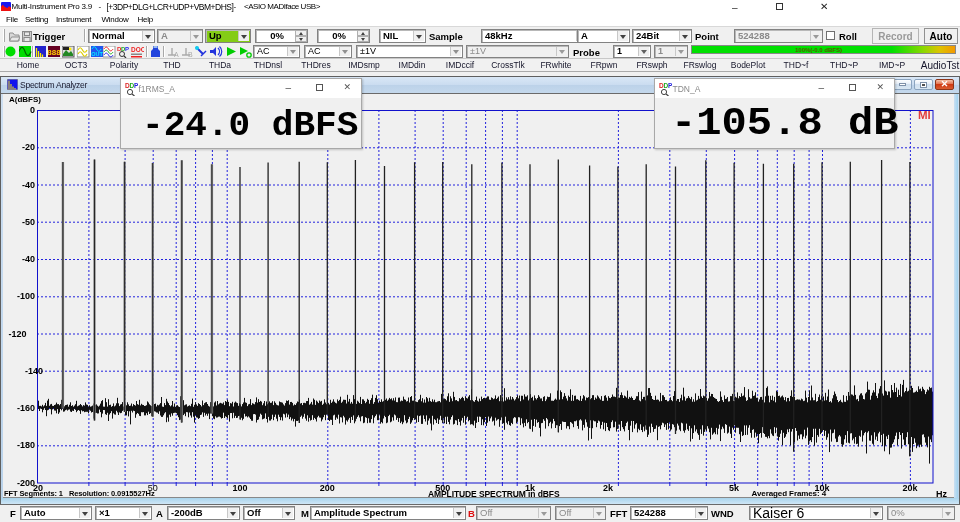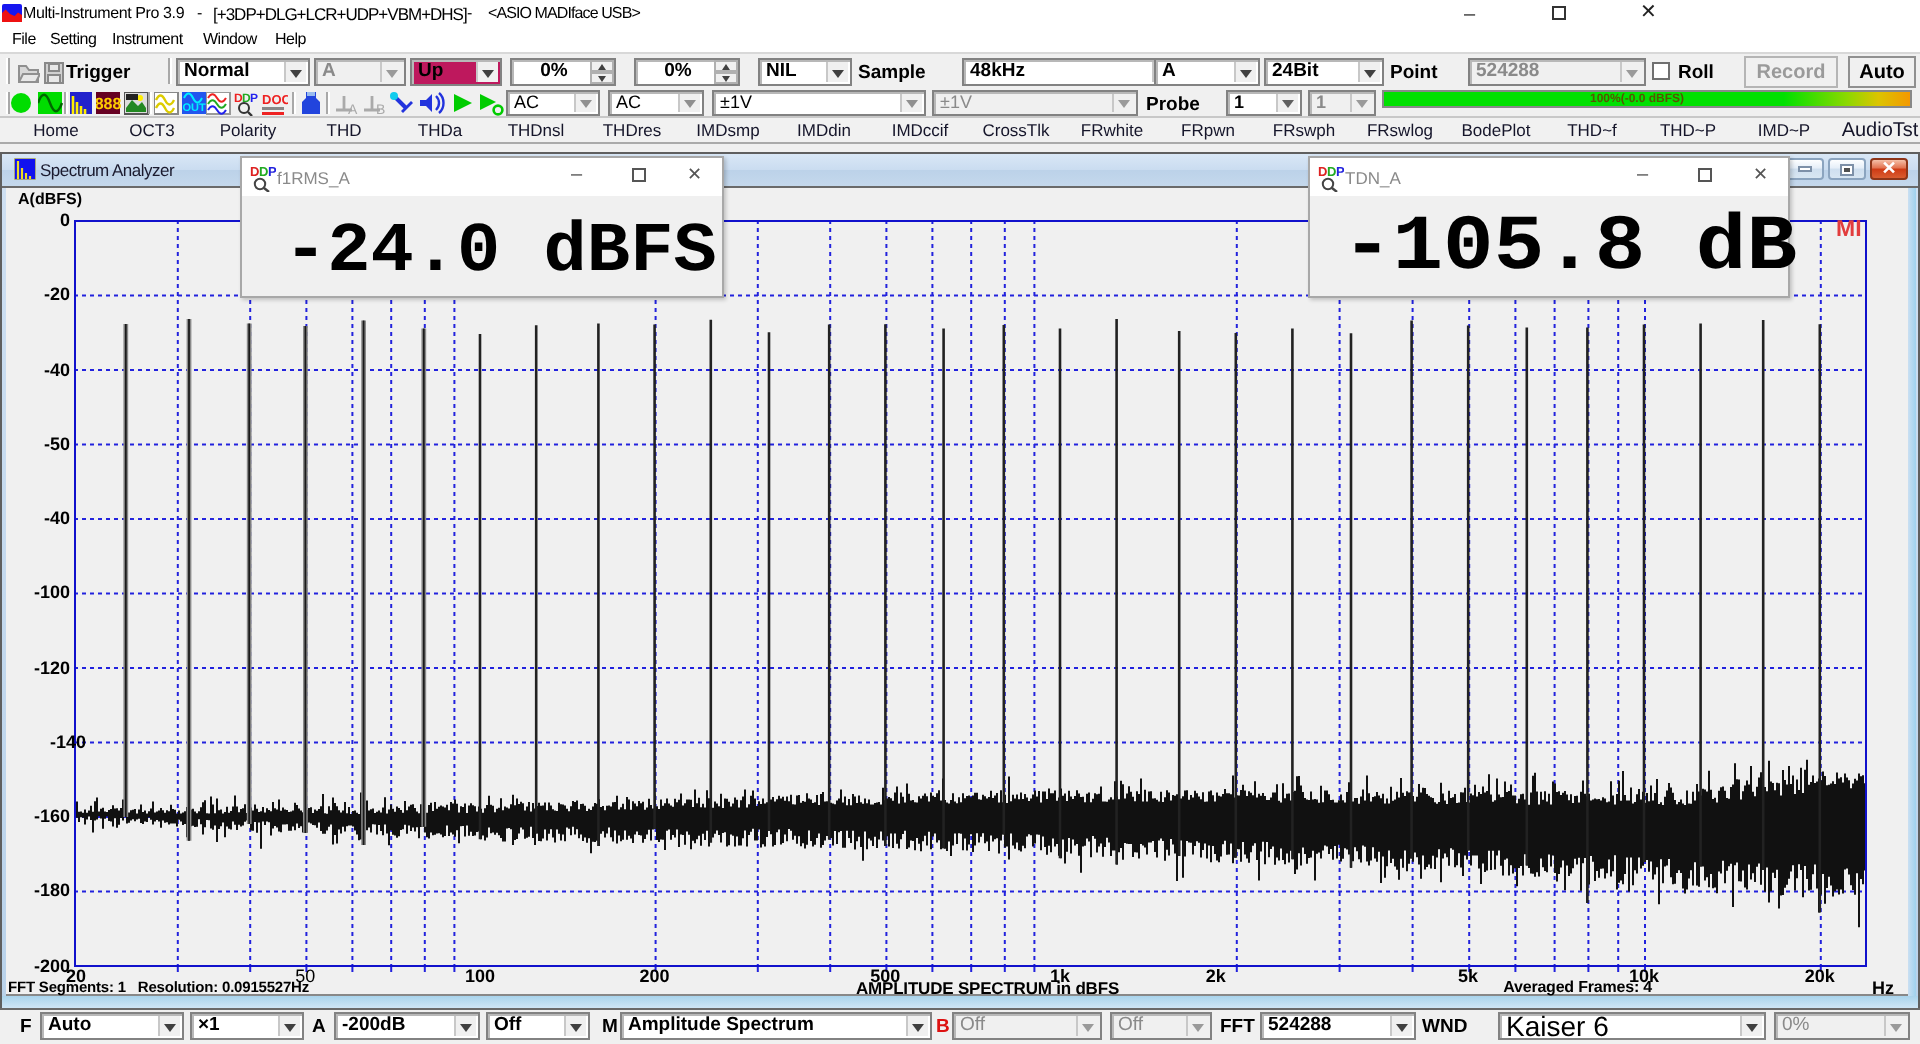--- a/index.html
+++ b/index.html
@@ -49,21 +49,21 @@
     <i class="da">
       <b style="border-top-color:#404040"></b>
     </i>
   </div>
 <div class="dd" style="left:157px;top:29px;width:46px;height:14px;background:#f0f0f0">
     <span style="color:#8a8a8a;font-weight:bold;font-size:9.5px">A</span>
     <i class="da">
       <b style="border-top-color:#9a9a9a"></b>
     </i>
   </div>
-<div class="dd" style="left:205px;top:29px;width:46px;height:14px;background:#be185d">
+<div class="dd" style="left:205px;top:29px;width:46px;height:14px;background:#84cc16">
     <span style="color:#000;font-weight:bold;font-size:9.5px">Up</span>
     <i class="da">
       <b style="border-top-color:#404040"></b>
     </i>
   </div>
 <div class="dd" style="left:255px;top:29px;width:53px;height:14px;background:#fff">
     <span style="font-weight:bold;font-size:9.5px;width:39px;text-align:center">0%</span>
   </div>
 <div style="position:absolute;left:295px;top:30px;width:12px;height:6px;background:#f0f0f0;border:1px solid #b0b0b0;display:flex;align-items:center;justify-content:center">
     <b style="width:0;height:0;border:2px solid transparent;border-bottom:3px solid #404040;display:block;margin-bottom:2px"></b>
@@ -296,21 +296,21 @@
 <path d="M51.9 373V376 M88.1 373V376 M116.2 373V376 M139.2 373V376 M158.6 373V376 M175.4 373V376 M190.2 373V376 M290.8 373V376 M341.9 373V376 M378.1 373V376 M406.2 373V376 M429.2 373V376 M448.6 373V376 M465.4 373V376 M480.2 373V376 M581.4 373V376 M632.8 373V376 M669.3 373V376 M697.6 373V376 M720.7 373V376 M740.3 373V376 M757.2 373V376 M772.1 373V376 M785.5 373V376 M873.4 373V376" stroke="#2222dd" stroke-width="1" fill="none"></path>
 <rect x="0.5" y="0.5" width="895.5" height="372.5" stroke="#1111cc" stroke-width="1" fill="none"></rect>
 </svg>
 <div class="lb" style="left:918px;top:109.5px;font-size:11.5px;font-weight:bold;color:#e23d3d;">MI</div>
 <div class="lb" style="left:0;top:106.0px;width:35px;text-align:right;font-size:9px;font-weight:bold;color:#000">0</div>
 <div class="lb" style="left:0;top:143.25px;width:35px;text-align:right;font-size:9px;font-weight:bold;color:#000">-20</div>
 <div class="lb" style="left:0;top:180.5px;width:35px;text-align:right;font-size:9px;font-weight:bold;color:#000">-40</div>
 <div class="lb" style="left:0;top:217.75px;width:35px;text-align:right;font-size:9px;font-weight:bold;color:#000">-50</div>
 <div class="lb" style="left:0;top:255.0px;width:35px;text-align:right;font-size:9px;font-weight:bold;color:#000">-40</div>
 <div class="lb" style="left:0;top:292.25px;width:35px;text-align:right;font-size:9px;font-weight:bold;color:#000">-100</div>
-<div class="lb" style="left:0;top:329.5px;width:35px;text-align:right;font-size:9px;font-weight:bold;color:#000">-120</div>
+<div class="lb" style="left:0;top:329.5px;width:35px;text-align:center;font-size:9px;font-weight:bold;color:#000">-120</div>
 <div class="lb" style="left:0;top:366.75px;width:43px;text-align:right;font-size:9px;font-weight:bold;color:#000">-140</div>
 <div class="lb" style="left:0;top:404.0px;width:35px;text-align:right;font-size:9px;font-weight:bold;color:#000">-160</div>
 <div class="lb" style="left:0;top:441.25px;width:35px;text-align:right;font-size:9px;font-weight:bold;color:#000">-180</div>
 <div class="lb" style="left:0;top:478.5px;width:35px;text-align:right;font-size:9px;font-weight:bold;color:#000">-200</div>
 <div class="lb" style="left:23px;top:484px;width:30px;text-align:center;font-size:9px;font-weight:bold;color:#000">20</div>
 <div class="lb" style="left:137.7px;top:484px;width:30px;text-align:center;font-size:9px;font-weight:normal;color:#000">50</div>
 <div class="lb" style="left:225px;top:484px;width:30px;text-align:center;font-size:9px;font-weight:bold;color:#000">100</div>
 <div class="lb" style="left:312.3px;top:484px;width:30px;text-align:center;font-size:9px;font-weight:bold;color:#000">200</div>
 <div class="lb" style="left:427.7px;top:484px;width:30px;text-align:center;font-size:9px;font-weight:bold;color:#000">500</div>
 <div class="lb" style="left:515px;top:484px;width:30px;text-align:center;font-size:9px;font-weight:bold;color:#000">1k</div>

